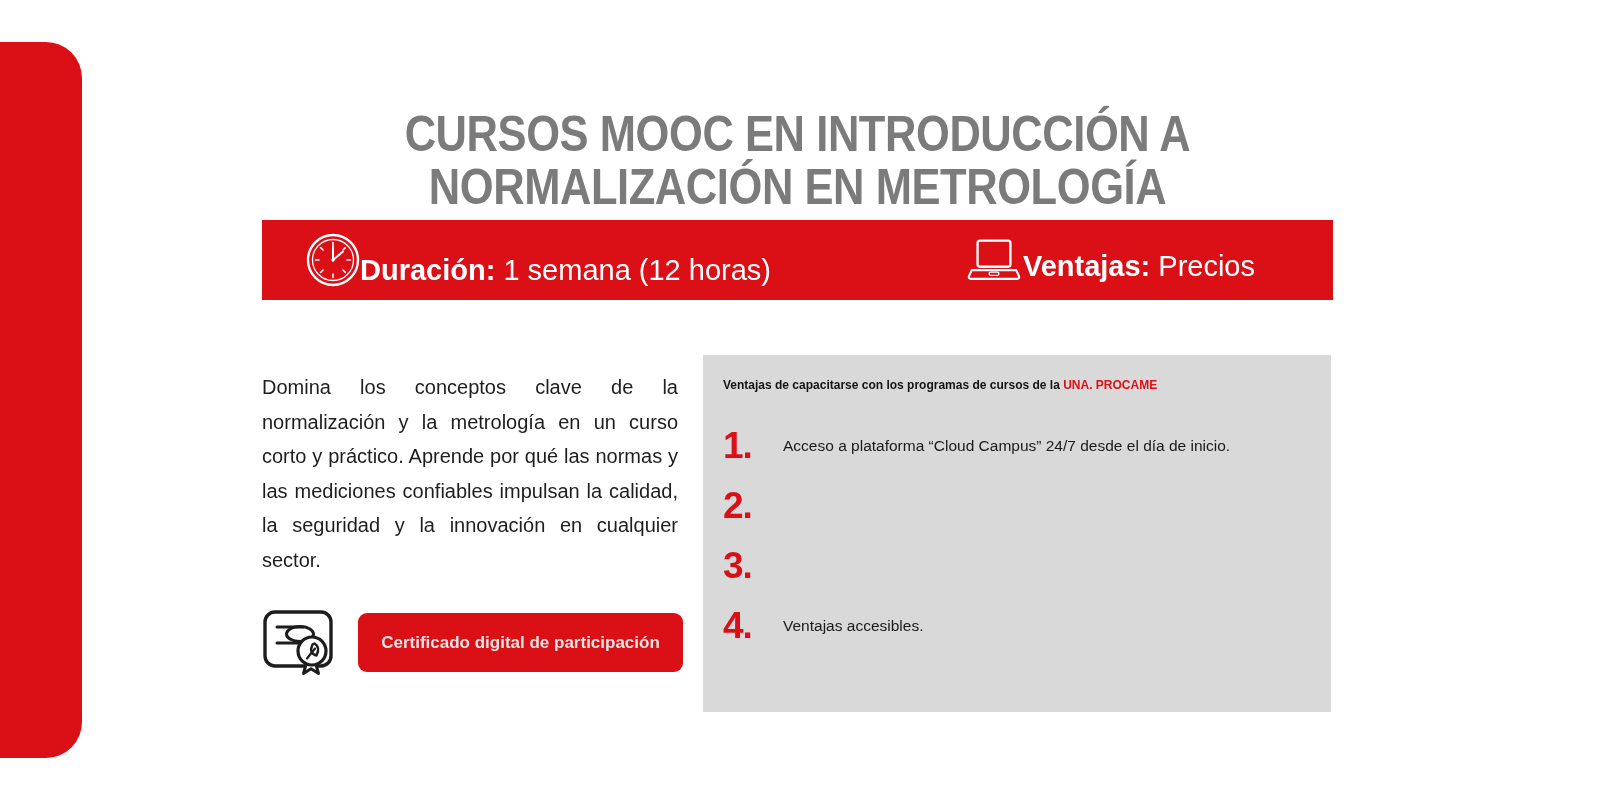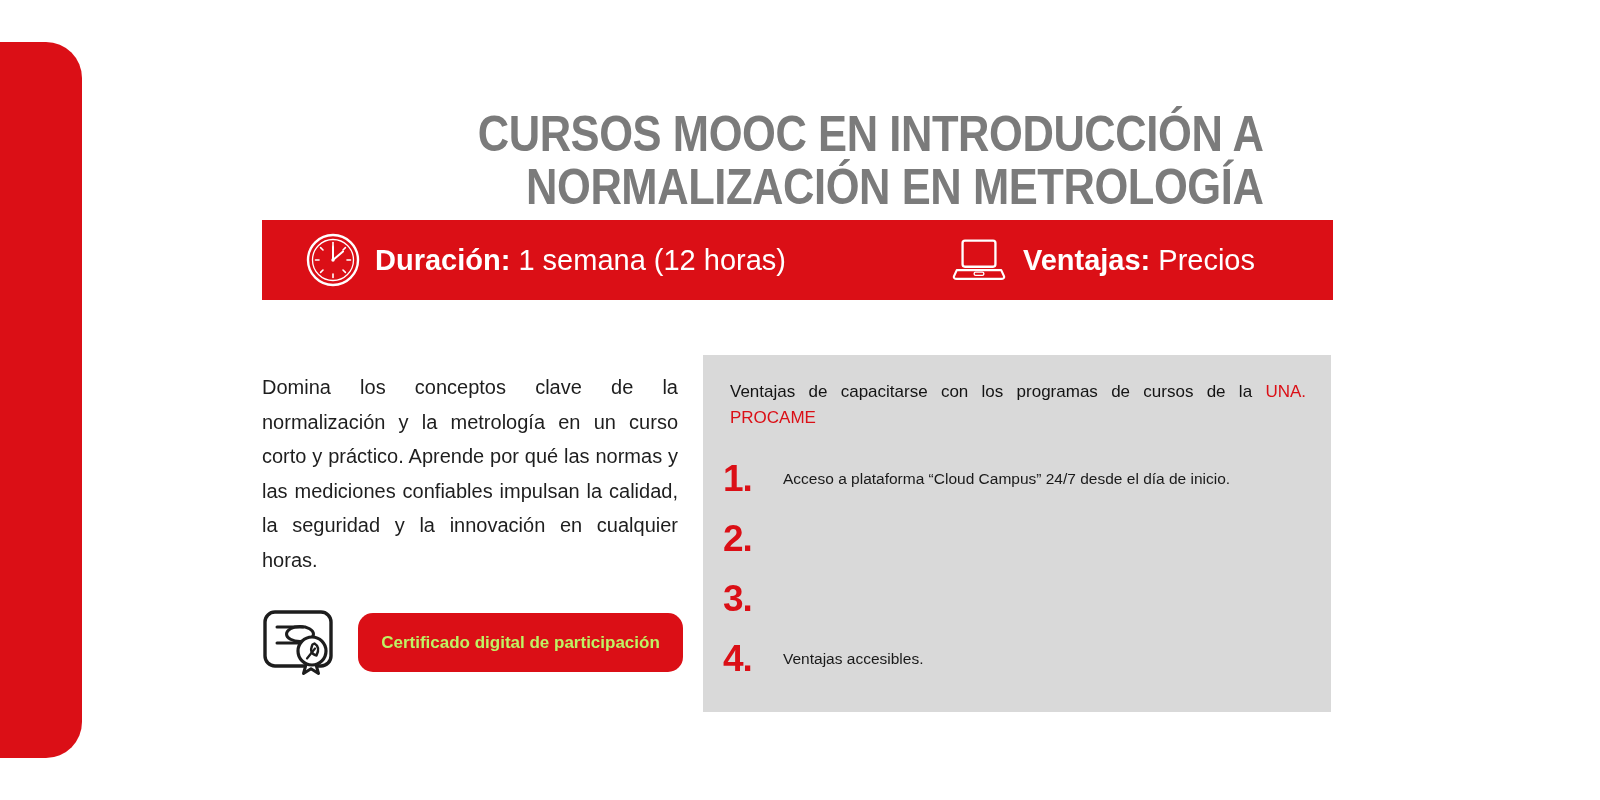--- a/index.html
+++ b/index.html
@@ -14,57 +14,57 @@
     font-family:"Liberation Sans",sans-serif;
   }
   
   .left-bar{
     position:absolute;left:0;top:42px;width:82px;height:716px;
     background:var(--red);border-radius:0 36px 36px 0;
   }
   
   .title{
     position:absolute;left:262px;top:74px;width:1071px;
-    text-align:right;color:var(--title-gray);
+    text-align:center;color:var(--title-gray);
     font-weight:700;font-size:50px;line-height:53px;
   }
   .title .line{display:block;transform:scaleX(0.87);transform-origin:50% 50%;white-space:nowrap;letter-spacing:-0.5px;}
   
   .banner{
     position:absolute;left:262px;top:220px;width:1071px;height:80px;
     background:var(--red);color:#fff;
     display:flex;align-items:center;justify-content:space-between;
     padding:0 78px 0 44px;box-sizing:border-box;
   }
-  .banner-group{display:flex;align-items:center;gap:15px;}
+  .banner-group{display:flex;align-items:flex-end;}
   .banner-text{font-size:29px;white-space:nowrap;}
   .banner-label{font-weight:700;}
   .banner-value{font-weight:400;}
   
   .desc{
     position:absolute;left:262px;top:350px;width:416px;
     font-size:20px;line-height:34.5px;color:var(--ink);
     text-align:justify;
   }
   
   .cert-icon{position:absolute;left:262px;top:606px;}
   .cert-btn{
     position:absolute;left:358px;top:613px;width:325px;height:59px;
-    background:var(--red);border:none;border-radius:15px;
-    color:#bef264;font-weight:700;font-size:17px;
+    background:var(--red);border:none;border-radius:9px;
+    color:#e5e5e5;font-weight:700;font-size:17px;
     font-family:"Liberation Sans",sans-serif;cursor:pointer;
   }
   
   .adv-box{
     position:absolute;left:703px;top:355px;width:628px;height:357px;
     background:var(--panel-gray);box-sizing:border-box;
     padding:17px 18px 0 20px;
   }
   .adv-heading{
-    margin:7px;font-size:17px;font-weight:400;color:#141414;
+    margin:0;font-size:12px;font-weight:700;color:#141414;
     line-height:26px;text-align:justify;
   }
   .adv-heading .hl{color:var(--red);}
   .adv-item{display:flex;align-items:center;margin-top:24px;}
   .adv-item.first{margin-top:30px;}
   .adv-num{
     color:var(--red);font-weight:700;font-size:37px;line-height:36px;
     width:40px;flex:none;letter-spacing:-1px;
   }
   .adv-text{font-size:15.5px;color:#1a1a1a;line-height:20px;margin-left:20px;}
@@ -113,21 +113,21 @@
         <svg width="58" height="46" viewBox="0 0 60 46" fill="none">
           <rect x="13" y="3" width="34" height="27" rx="2.5" stroke="#fff" stroke-width="2.4"></rect>
           <path d="M7 33.5 L53 33.5 L56 40 Q56.5 42.5 53 42.5 L7 42.5 Q3.5 42.5 4 40 Z" stroke="#fff" stroke-width="2.2" stroke-linejoin="round"></path>
           <rect x="25" y="35.5" width="10" height="3.4" rx="1.5" stroke="#fff" stroke-width="1.4"></rect>
         </svg>
       </span>
       <span class="banner-text"><span class="banner-label">Ventajas:</span> <span class="banner-value">Precios</span></span>
     </div>
   </div>
 
-  <p class="desc">Domina los conceptos clave de la normalización y la metrología en un curso corto y práctico. Aprende por qué las normas y las mediciones confiables impulsan la calidad, la seguridad y la innovación en cualquier horas.</p>
+  <p class="desc">Domina los conceptos clave de la normalización y la metrología en un curso corto y práctico. Aprende por qué las normas y las mediciones confiables impulsan la calidad, la seguridad y la innovación en cualquier sector.</p>
 
   <span class="cert-icon">
     <svg width="78" height="72" viewBox="0 0 78 72" fill="none">
       <rect x="3" y="6" width="66" height="54" rx="10" stroke="#1d1d1d" stroke-width="3.4"></rect>
       <path d="M15 21 H41" stroke="#1d1d1d" stroke-width="3" stroke-linecap="round"></path>
       <ellipse cx="38" cy="28" rx="13.5" ry="7.5" stroke="#1d1d1d" stroke-width="3"></ellipse>
       <path d="M15 37 H37" stroke="#1d1d1d" stroke-width="3" stroke-linecap="round"></path>
       <path d="M45 55 L41.5 67.5 L49 62.8 L56.5 67.5 L53 55" fill="#fff" stroke="#1d1d1d" stroke-width="3" stroke-linejoin="round"></path>
       <circle cx="50" cy="45" r="14" fill="#fff" stroke="#1d1d1d" stroke-width="3.2"></circle>
       <path d="M52.5 37.5 Q58.5 41 54.5 49.5 Q46.5 47.5 50.5 38.5 Z" stroke="#1d1d1d" stroke-width="2.4" stroke-linejoin="round"></path>

